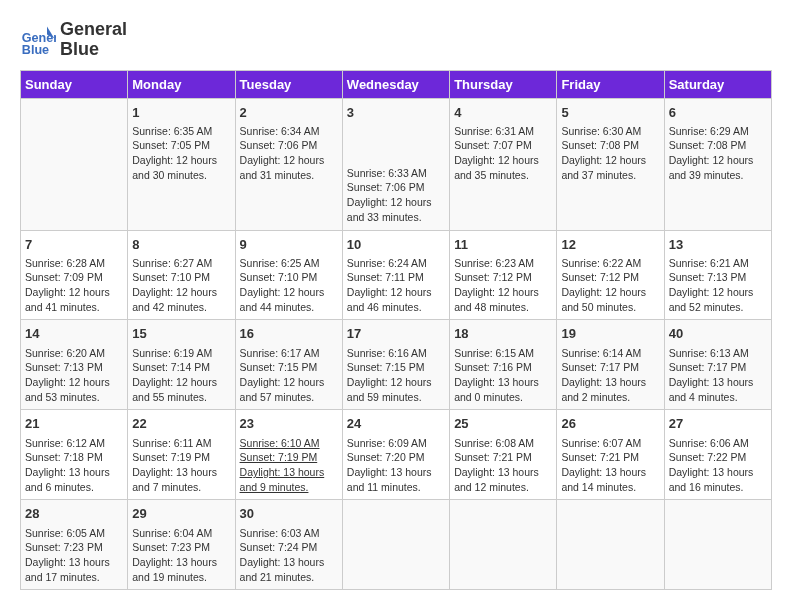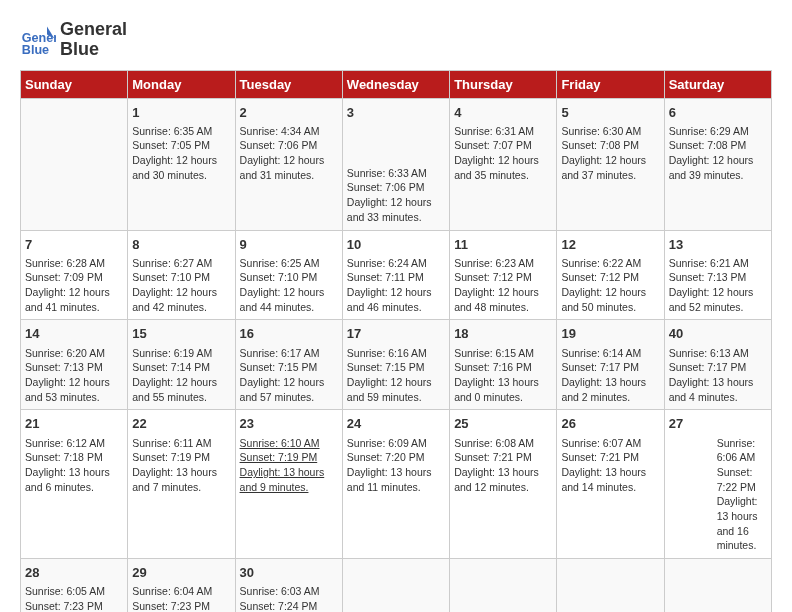--- a/index.html
+++ b/index.html
@@ -43,21 +43,21 @@
     .subtitle {
       font-size: 16px;
       color: #555;
     }
     table {
       width: 100%;
       border-collapse: collapse;
       font-size: 11px;
     }
     thead tr th {
-      background-color: #b91c1c;
+      background-color: #6d28d9;
       color: #fff;
       padding: 6px 4px;
       text-align: left;
       font-size: 13px;
       font-weight: bold;
       border: 1px solid #ccc;
     }
     tbody tr td {
       vertical-align: top;
       padding: 5px 4px;
@@ -114,21 +114,21 @@
         <td></td>
         <td>
           <span class="day-num">1</span>
           <div class="cell-content" style="white-space: pre-line;">Sunrise: 6:35 AM
 Sunset: 7:05 PM
 Daylight: 12 hours
 and 30 minutes.</div>
         </td>
         <td>
           <span class="day-num">2</span>
-          <div class="cell-content" style="white-space: pre-line;">Sunrise: 4:34 AM
+          <div class="cell-content" style="white-space: pre-line;">Sunrise: 6:34 AM
 Sunset: 7:06 PM
 Daylight: 12 hours
 and 31 minutes.</div>
         </td>
         <td>
           <span class="day-num">3</span>
           <div class="cell-content" style="white-space: pre-line; margin-top: 44px;">Sunrise: 6:33 AM
 Sunset: 7:06 PM
 Daylight: 12 hours
 and 33 minutes.</div>
@@ -295,21 +295,21 @@
         </td>
         <td>
           <span class="day-num">26</span>
           <div class="cell-content" style="white-space: pre-line;">Sunrise: 6:07 AM
 Sunset: 7:21 PM
 Daylight: 13 hours
 and 14 minutes.</div>
         </td>
         <td>
           <span class="day-num">27</span>
-          <div class="cell-content" style="white-space: pre-line; margin-left: 48px;">Sunrise: 6:06 AM
+          <div class="cell-content" style="white-space: pre-line;">Sunrise: 6:06 AM
 Sunset: 7:22 PM
 Daylight: 13 hours
 and 16 minutes.</div>
         </td>
       </tr>
       <tr>
         <td>
           <span class="day-num">28</span>
           <div class="cell-content" style="white-space: pre-line;">Sunrise: 6:05 AM
 Sunset: 7:23 PM

